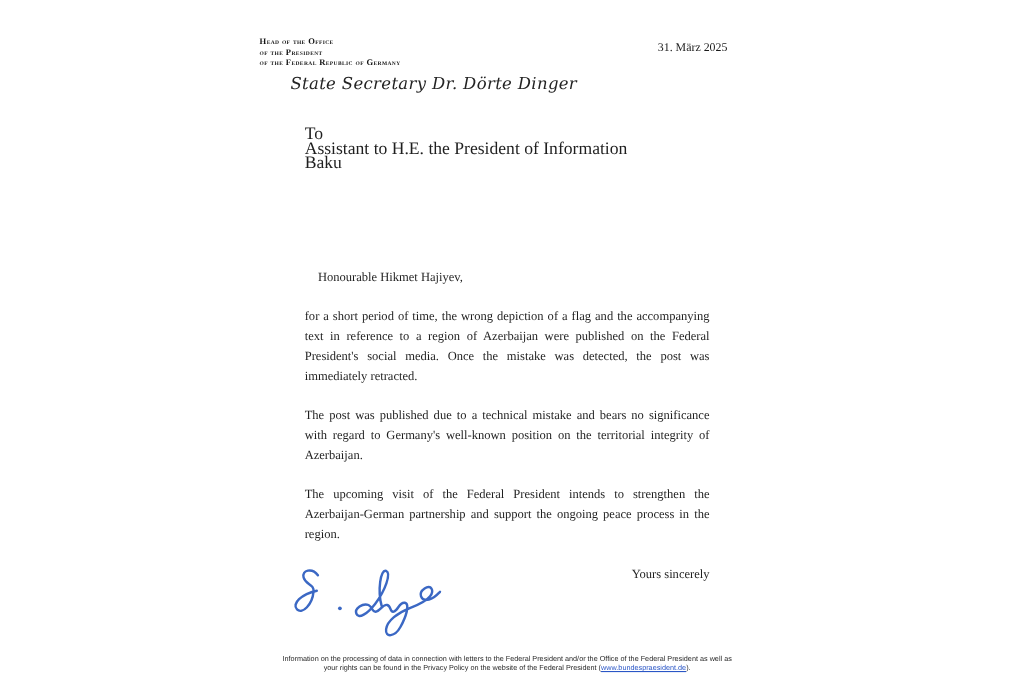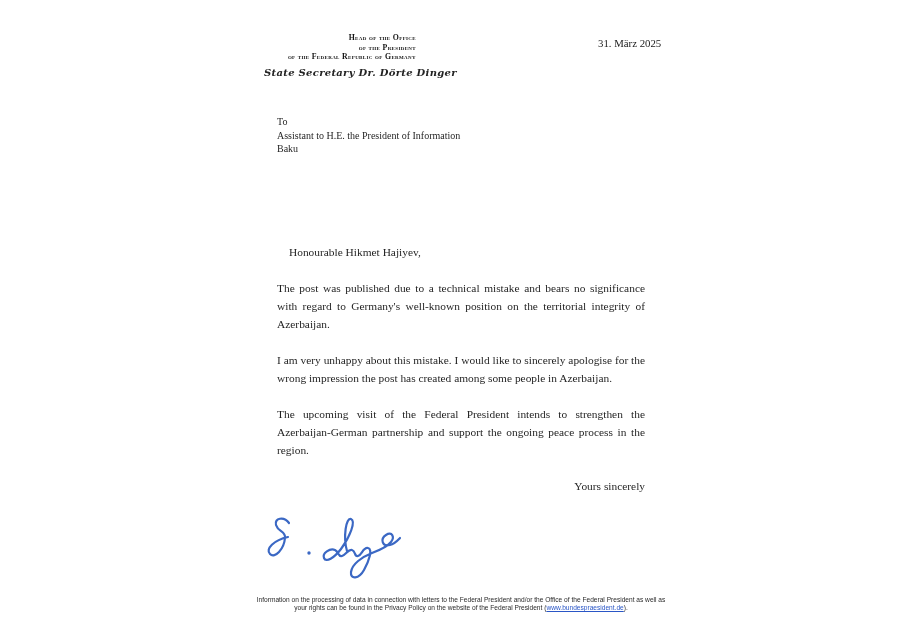--- a/index.html
+++ b/index.html
@@ -12,54 +12,54 @@
     color: #1f1f1f;
     overflow: hidden;
   }
 
   
   .letterhead {
     position: absolute;
     left: 236px;
     top: 33px;
     width: 180px;
-    text-align: right;
+    text-align: left;
     font-variant: small-caps;
     font-weight: 700;
     font-size: 7.8px;
     line-height: 9.6px;
     letter-spacing: 0.35px;
     color: #141414;
   }
   .secretary {
     position: absolute;
     left: 264px;
     top: 67px;
     font-family: "DejaVu Serif", serif;
     font-style: italic;
-    font-weight: 700;
-    font-size: 10px;
+    font-weight: 400;
+    font-size: 15px;
     letter-spacing: 0.3px;
     color: #232323;
   }
   .date {
     position: absolute;
     left: 598px;
     top: 37px;
     font-size: 10.8px;
     color: #1a1a1a;
     text-align: center;
   }
 
   
   .recipient {
     position: absolute;
     left: 277px;
     top: 115px;
-    font-size: 10px;
+    font-size: 16px;
     line-height: 13.6px;
   }
 
   
   .body {
     position: absolute;
     left: 277px;
     top: 231px;
     width: 368px;
     font-size: 11.4px;
@@ -108,22 +108,22 @@
   <div class="date">31. März 2025</div>
 
   <div class="recipient">
     <div>To</div>
     <div>Assistant to H.E. the President of Information</div>
     <div>Baku</div>
   </div>
 
   <div class="body">
     <p class="salutation">Honourable Hikmet Hajiyev,</p>
+    <p>for a short period of time, the wrong depiction of a flag and the accompanying text in reference to a region of Azerbaijan were published on the Federal President's social media. Once the mistake was detected, the post was immediately retracted.</p>
     <p>The post was published due to a technical mistake and bears no significance with regard to Germany's well-known position on the territorial integrity of Azerbaijan.</p>
-    <p>I am very unhappy about this mistake. I would like to sincerely apologise for the wrong impression the post has created among some people in Azerbaijan.</p>
     <p>The upcoming visit of the Federal President intends to strengthen the Azerbaijan-German partnership and support the ongoing peace process in the region.</p>
     <p class="closing">Yours sincerely</p>
   </div>
 
   <div class="signature-wrap">
     <svg width="150" height="75" viewBox="0 0 150 75">
       <g fill="none" stroke-width="2.2" stroke-linecap="round" stroke-linejoin="round" stroke="#3b68c4">
         <path d="M 34,12 C 29,5 19,7 21,14 C 23,21 31,20 30,27 C 29,38 20,48 15,43 C 10,38 19,29 33,26"></path>
         <path d="M 92,40 C 88,26 91,6 96,8 C 101,10 95,26 86,38 C 79,47 71,52 69,47 C 67,42 75,37 80,39 C 84,41 83,46 87,45 C 91,44 93,38 97,39 C 101,40 99,46 103,45 C 107,44 108,36 113,37 C 118,38 114,50 109,59 C 104,68 95,69 96,61 C 97,53 107,46 117,42 C 125,39 132,36 136,31 C 140,26 137,20 131,24 C 125,28 127,36 135,34 C 140,33 143,29 145,27"></path>
       </g>

